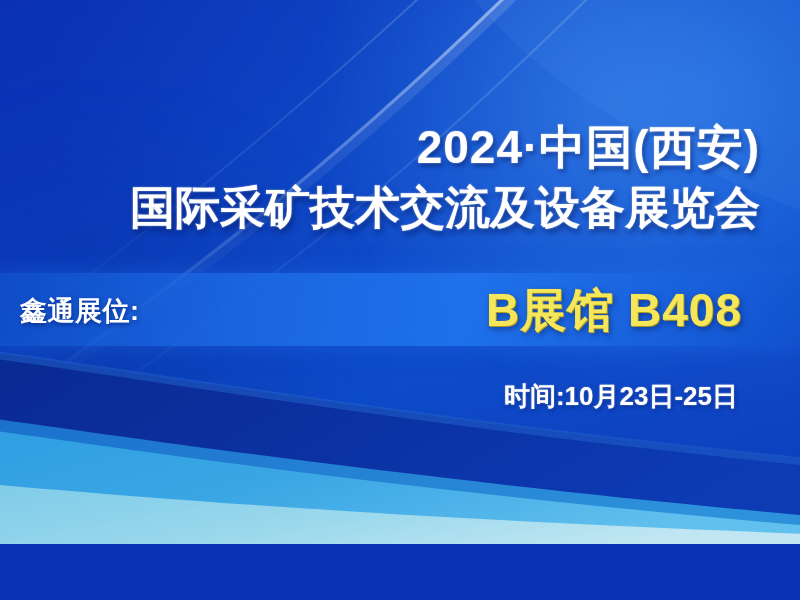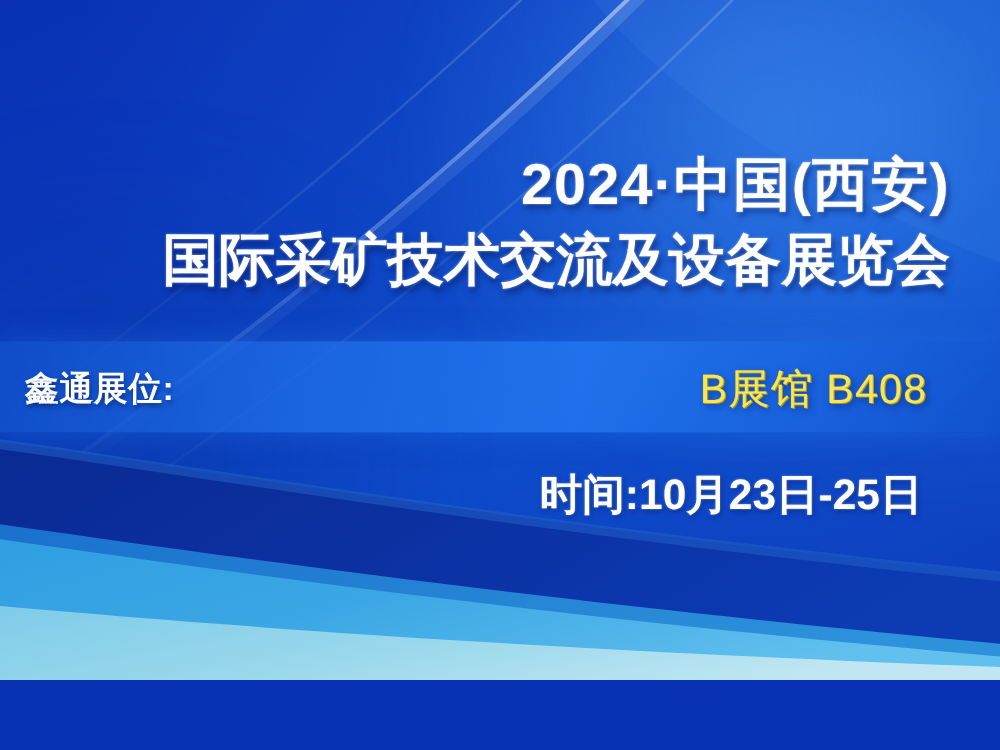--- a/index.html
+++ b/index.html
@@ -97,43 +97,43 @@
   }
   .booth-label {
     font-size:27px;
     font-weight:bold;
     color:#ffffff;
     letter-spacing:0.5px;
     white-space:nowrap;
     text-shadow:1px 2px 4px rgba(4,20,90,0.55);
   }
   .booth-value {
-    font-size:33px;
-    font-weight:normal;
+    font-size:46px;
+    font-weight:bold;
     color:#f5e65a;
     letter-spacing:1px;
     white-space:nowrap;
     text-shadow:
       0 0 1px #b9a82a,
       1px 1px 0 #a8971f,
       2px 3px 6px rgba(4,20,90,0.55);
   }
 
   .meta-row {
     position:absolute;
     left:0; right:62px;
     top:376px;
     height:40px;
     display:flex;
     align-items:center;
     justify-content:flex-end;
     gap:20px;
   }
   .meta-text {
-    font-size:34px;
+    font-size:26px;
     font-weight:bold;
     color:#ffffff;
     letter-spacing:0px;
     white-space:nowrap;
     text-shadow:
       0 0 2px rgba(220,235,255,0.5),
       1px 2px 4px rgba(4,20,90,0.55);
   }
 </style>
 </head>

